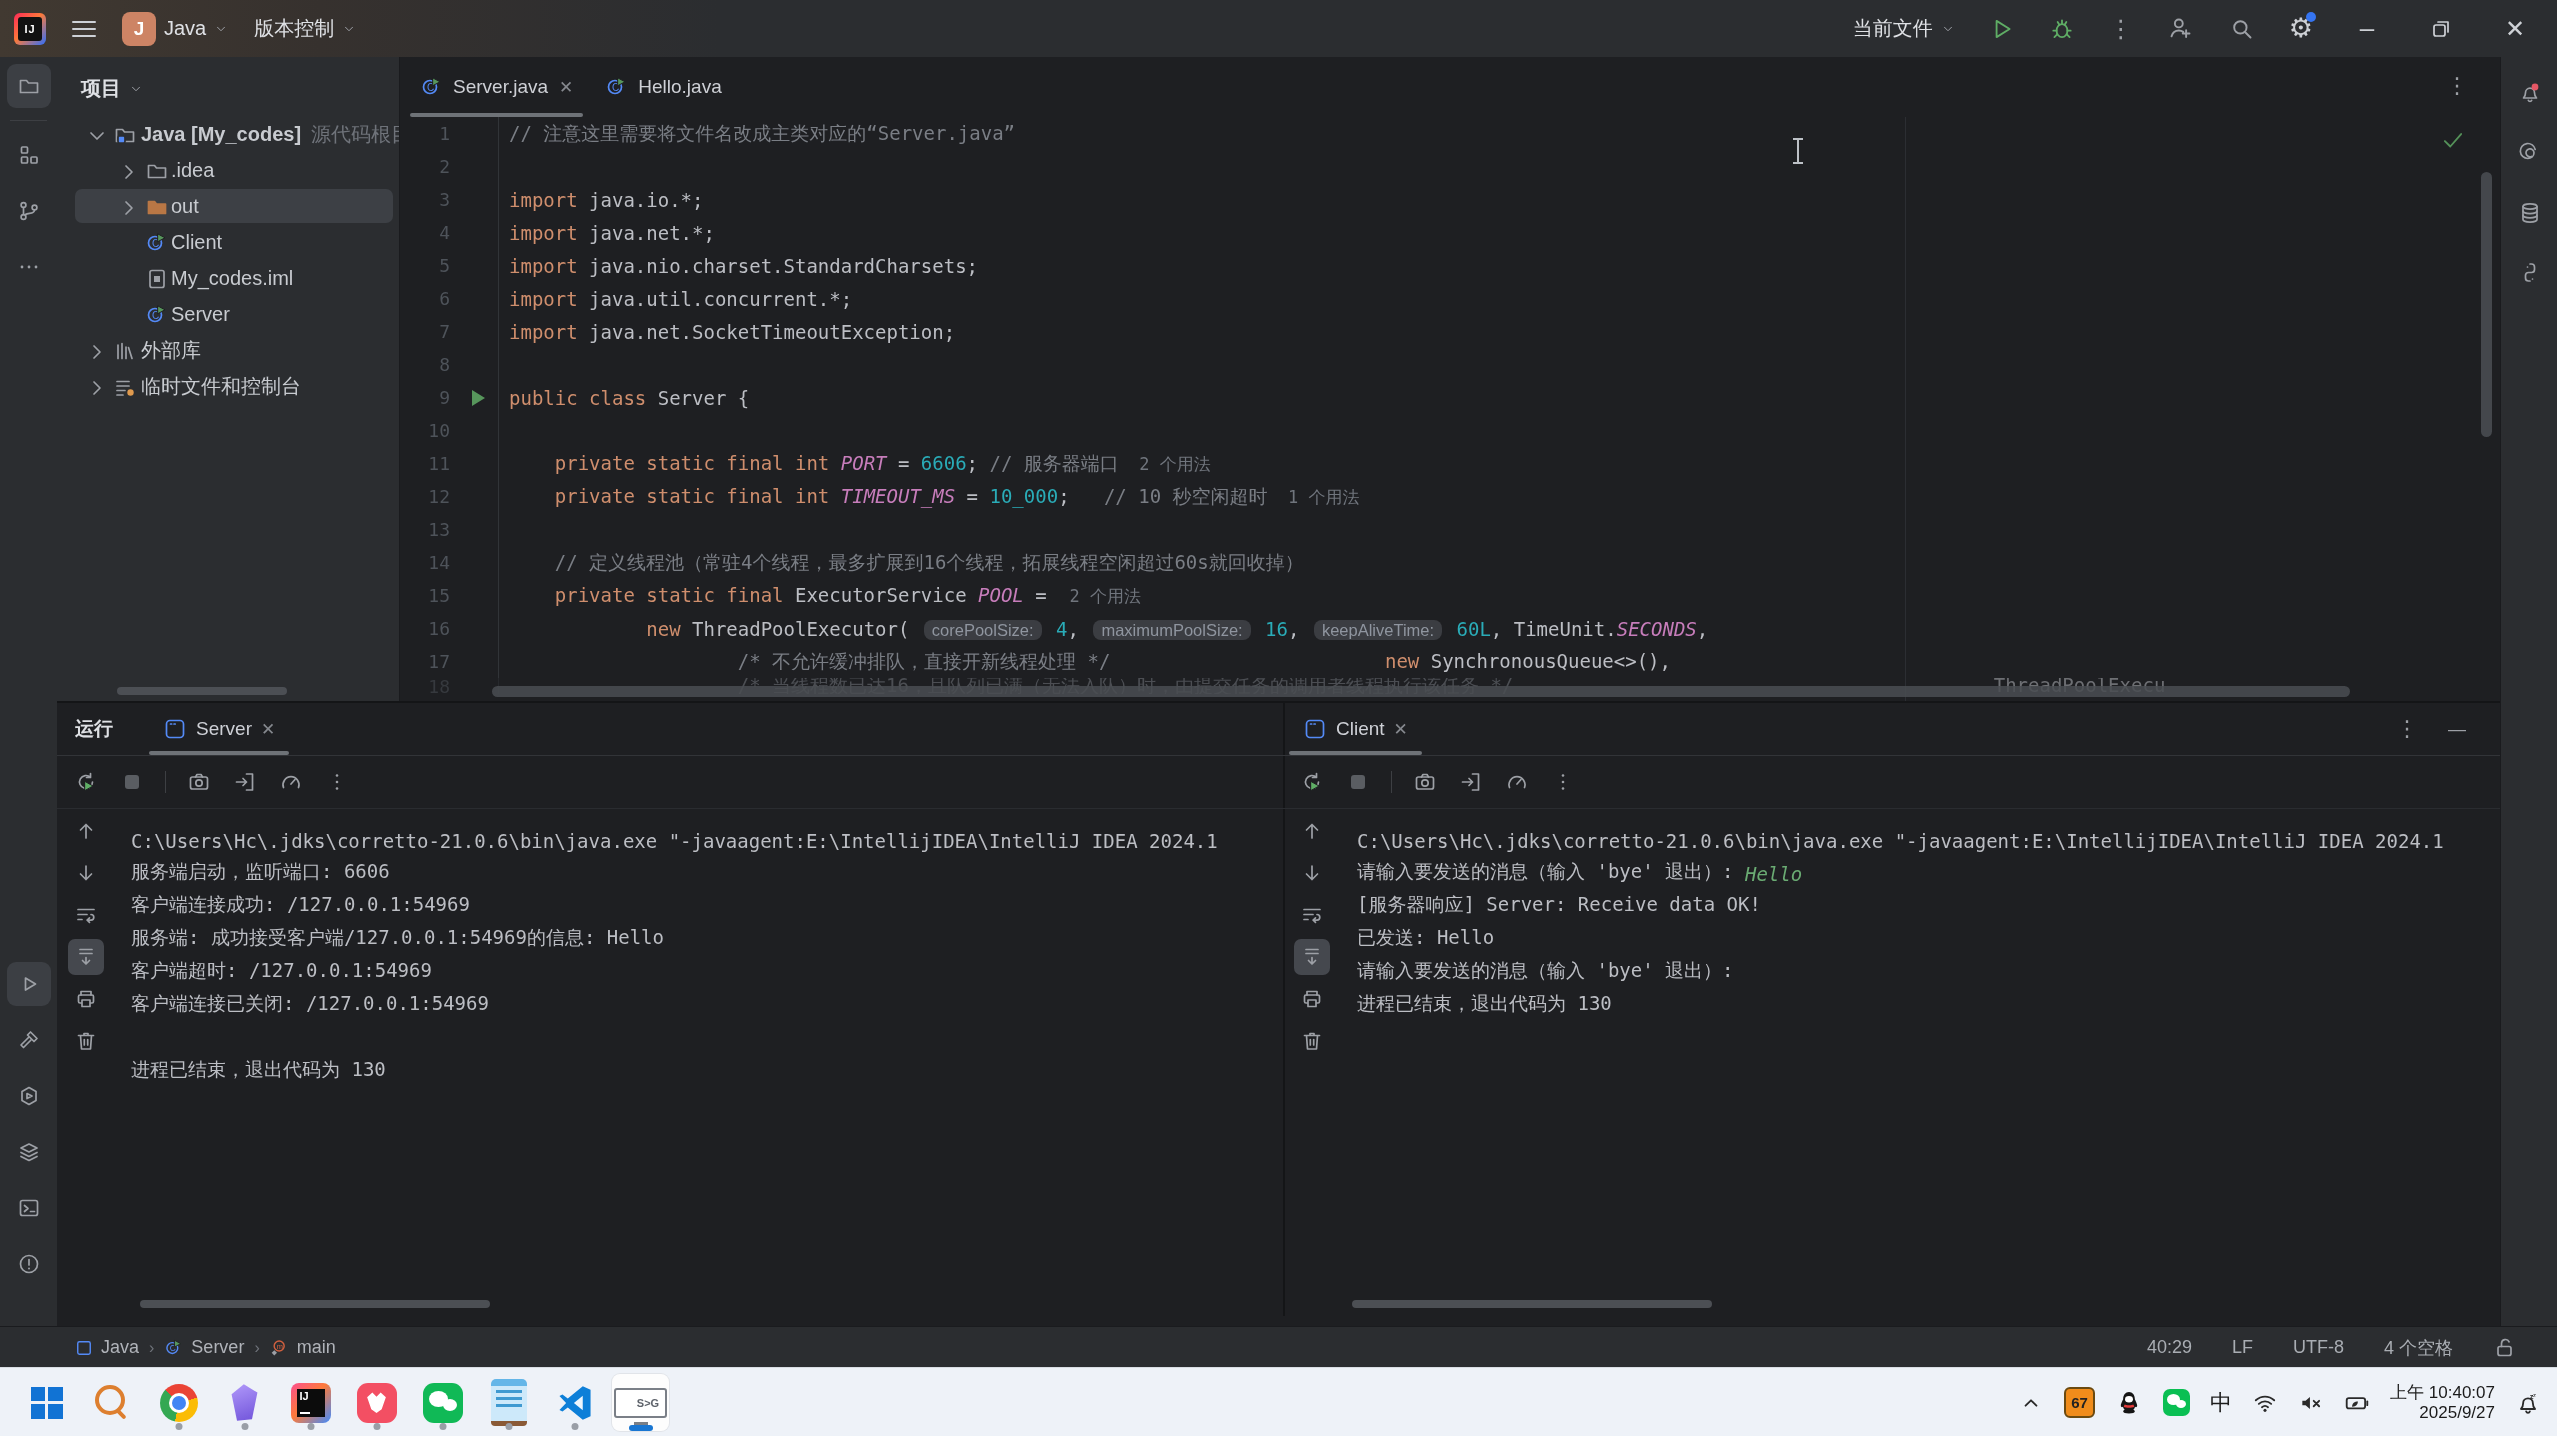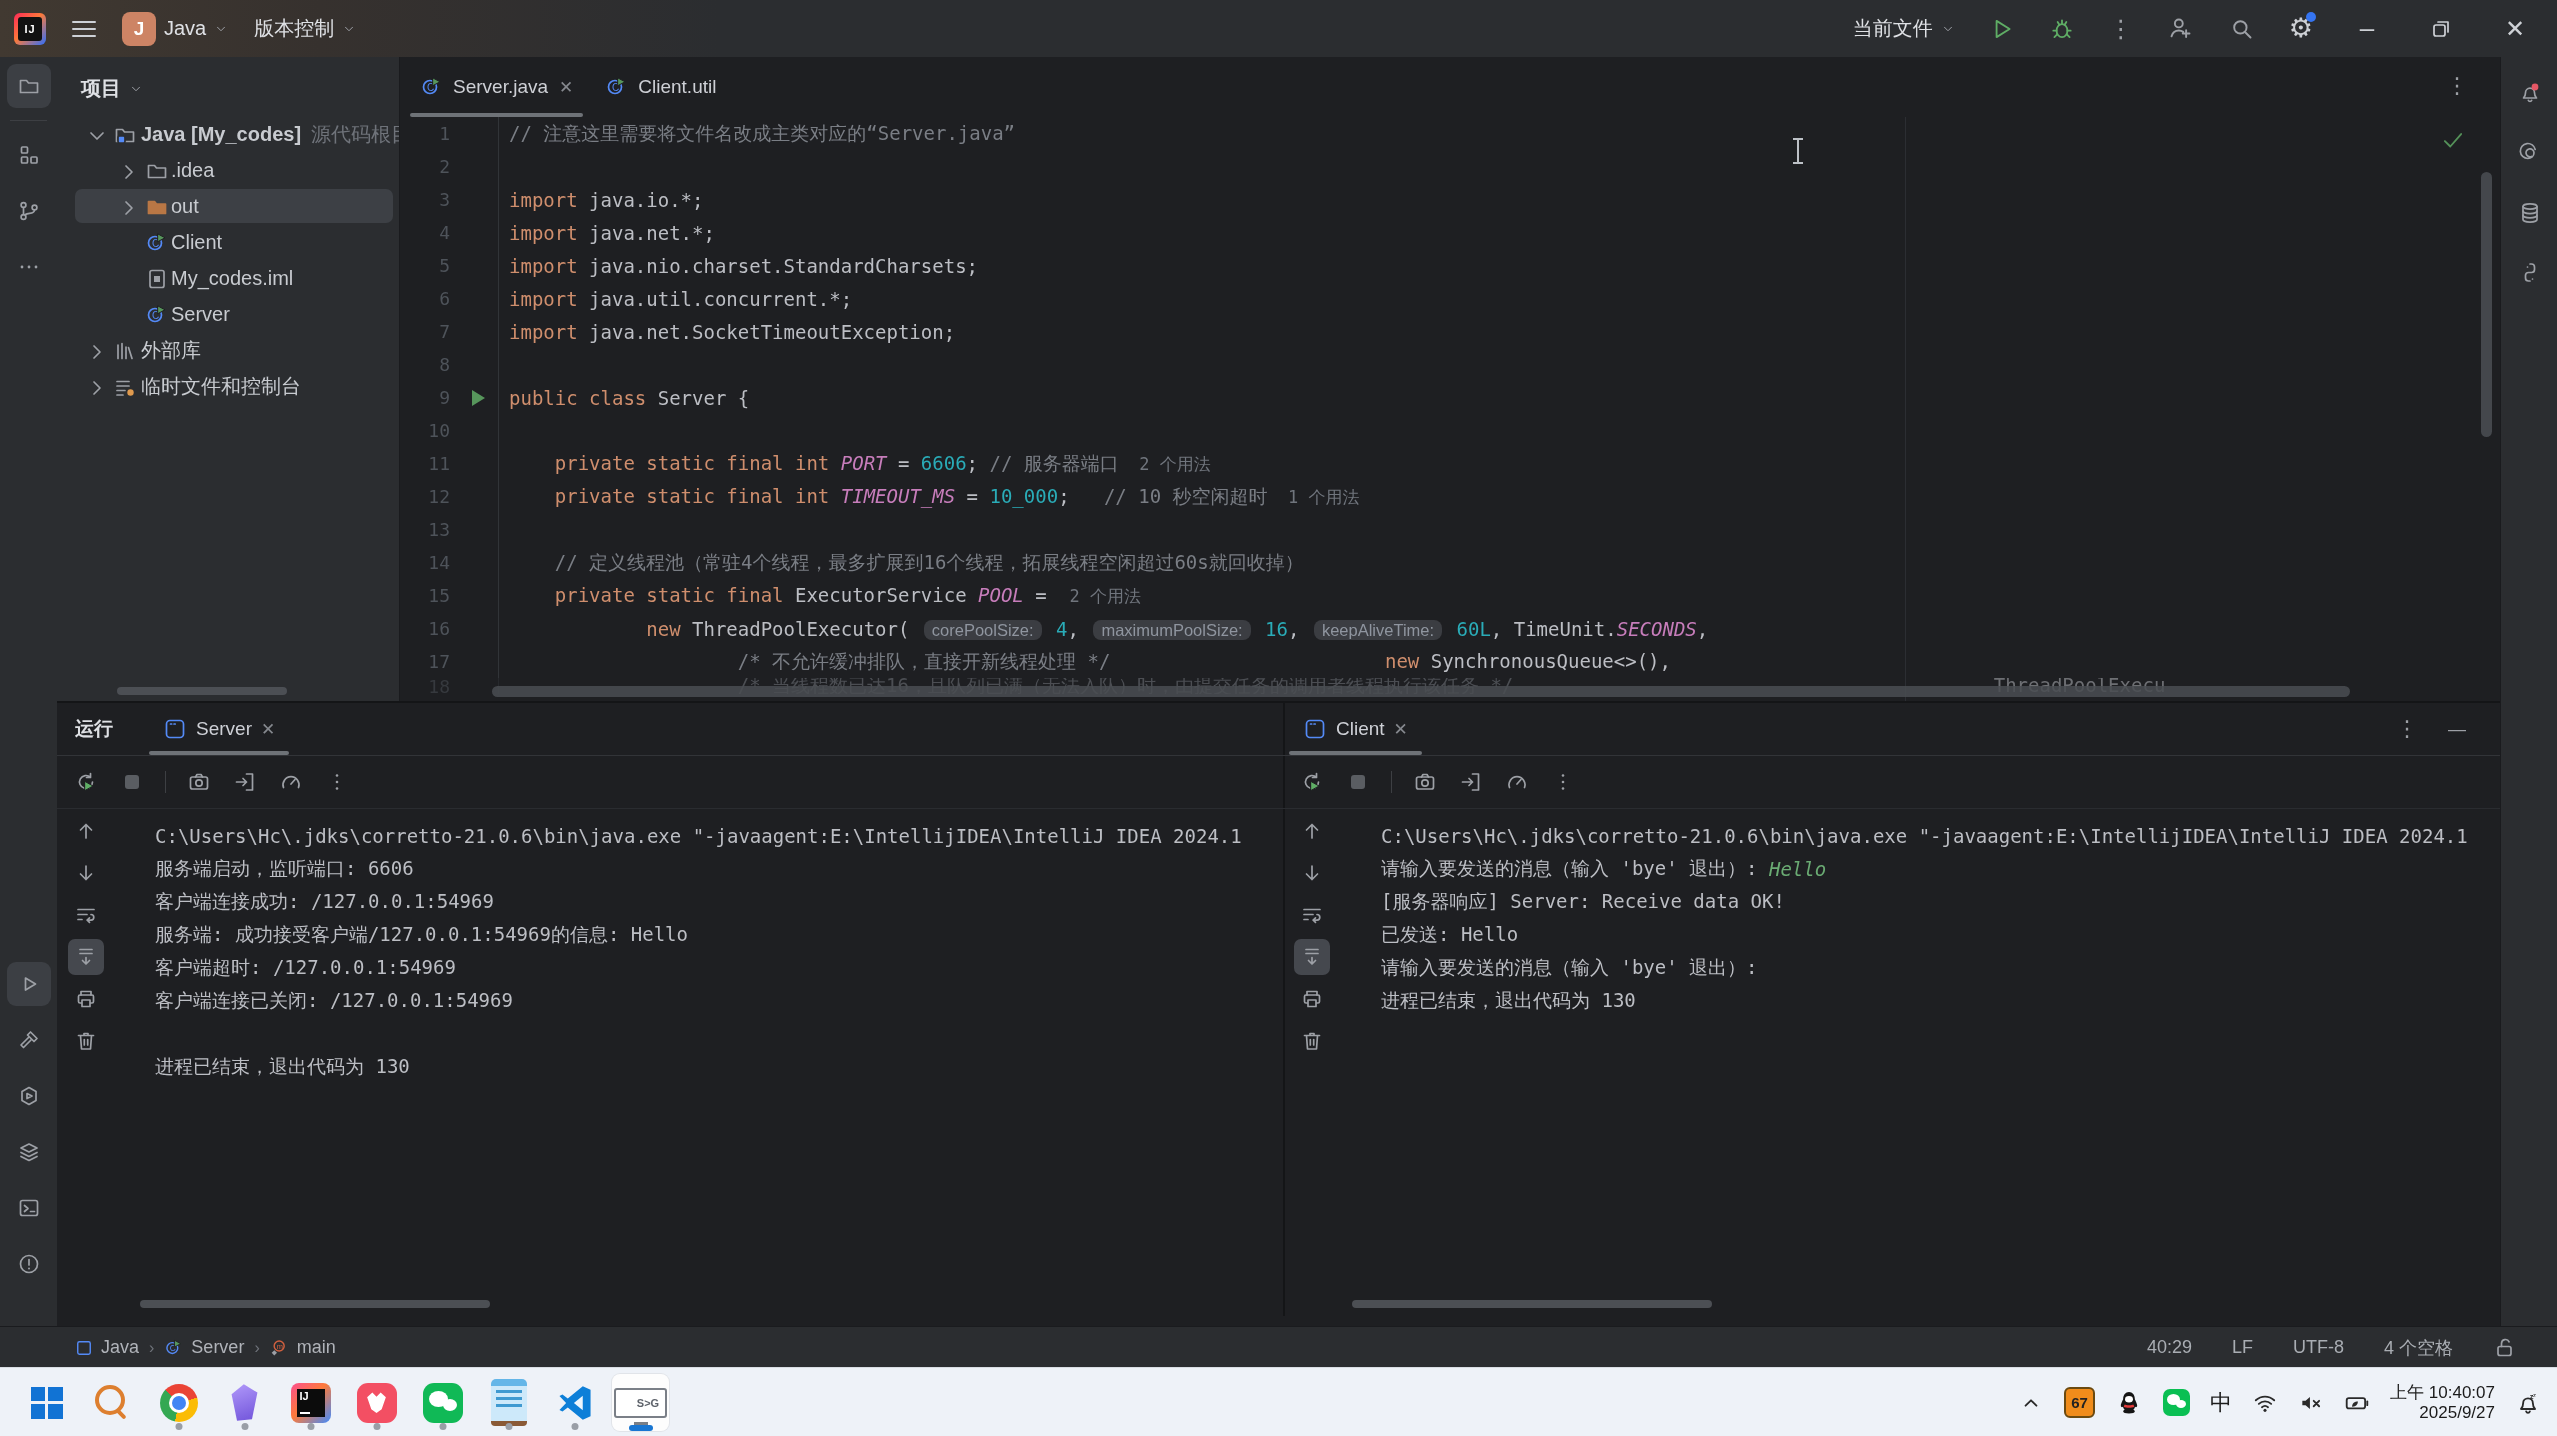--- a/index.html
+++ b/index.html
@@ -75,21 +75,21 @@
   .con-head-right{position:absolute;right:34px;display:flex;gap:30px;color:#9da0a6;font-size:22px;align-items:center;}
   .con-toolbar{height:52px;display:flex;align-items:center;gap:12px;padding-left:12px;border-bottom:1px solid #2a2c30;}
   .tbtn{width:34px;height:34px;display:flex;align-items:center;justify-content:center;border-radius:6px;color:#9da0a6;}
   .tsep{width:1px;height:22px;background:#3d3f43;margin:0 4px;}
   .con-body{position:absolute;left:0;right:0;top:106px;bottom:0;}
   .con-gut{position:absolute;left:0;top:4px;width:58px;display:flex;flex-direction:column;align-items:center;gap:6px;}
   .gbtn{width:36px;height:36px;display:flex;align-items:center;justify-content:center;border-radius:7px;color:#9da0a6;}
   .gbtn.dim{color:#686c72;}
   .gbtn.on{background:#45484e;}
   .con-lines{position:absolute;left:74px;right:8px;top:10px;font-family:"DejaVu Sans Mono",monospace;font-size:19px;color:#bfc1c7;}
-  .conline{height:33px;display:flex;align-items:center;white-space:pre;overflow:hidden;margin-left:24px;}
+  .conline{height:33px;display:flex;align-items:flex-end;white-space:pre;overflow:hidden;}
   .con-hthumb{position:absolute;bottom:8px;height:8px;border-radius:4px;background:#4c4f54;}
   
   #statusbar{left:0;top:1326px;width:2557px;height:41px;background:#2b2d30;border-top:1px solid #1a1b1e;
              display:flex;align-items:center;font-size:18px;color:#b0b3b9;}
   .crumbs{display:flex;align-items:center;gap:10px;padding-left:74px;}
   .crumb{display:flex;align-items:center;gap:7px;}
   .crumb-sep{color:#6f737a;font-size:16px;}
   .sb-right{margin-left:auto;display:flex;align-items:center;gap:40px;padding-right:40px;color:#a9adb3;}
   
   #taskbar{left:0;top:1367px;width:2557px;height:69px;background:#eef2f8;border-top:1px solid #d9dde3;display:flex;align-items:center;}
@@ -417,21 +417,21 @@
           <span class="cls">✕</span>
         </div>
         <div class="etab">
           <span class="">
             <svg class="ic" viewBox="0 0 24 24">
               <circle cx="10" cy="12" r="6.5" stroke="#548af7"></circle>
               <text x="7" y="16" font-size="10" fill="#548af7" stroke="none">C</text>
               <path d="M13 3l7 3.8L13 10.6z" fill="#57965c" stroke="#1e1f22" stroke-width="1"></path>
             </svg>
           </span>
-          <span>Client.util</span>
+          <span>Hello.java</span>
         </div>
         <span class="tabs-kebab">⋮</span>
     </div>
     <div id="code">
         <div class="cl">
           <span class="lnum">1</span>
           <span class="lgut"></span>
           <span class="ltext"><span class="tk-cmt">// 注意这里需要将文件名改成主类对应的“Server.java”</span></span>
         </div>
         <div class="cl">

